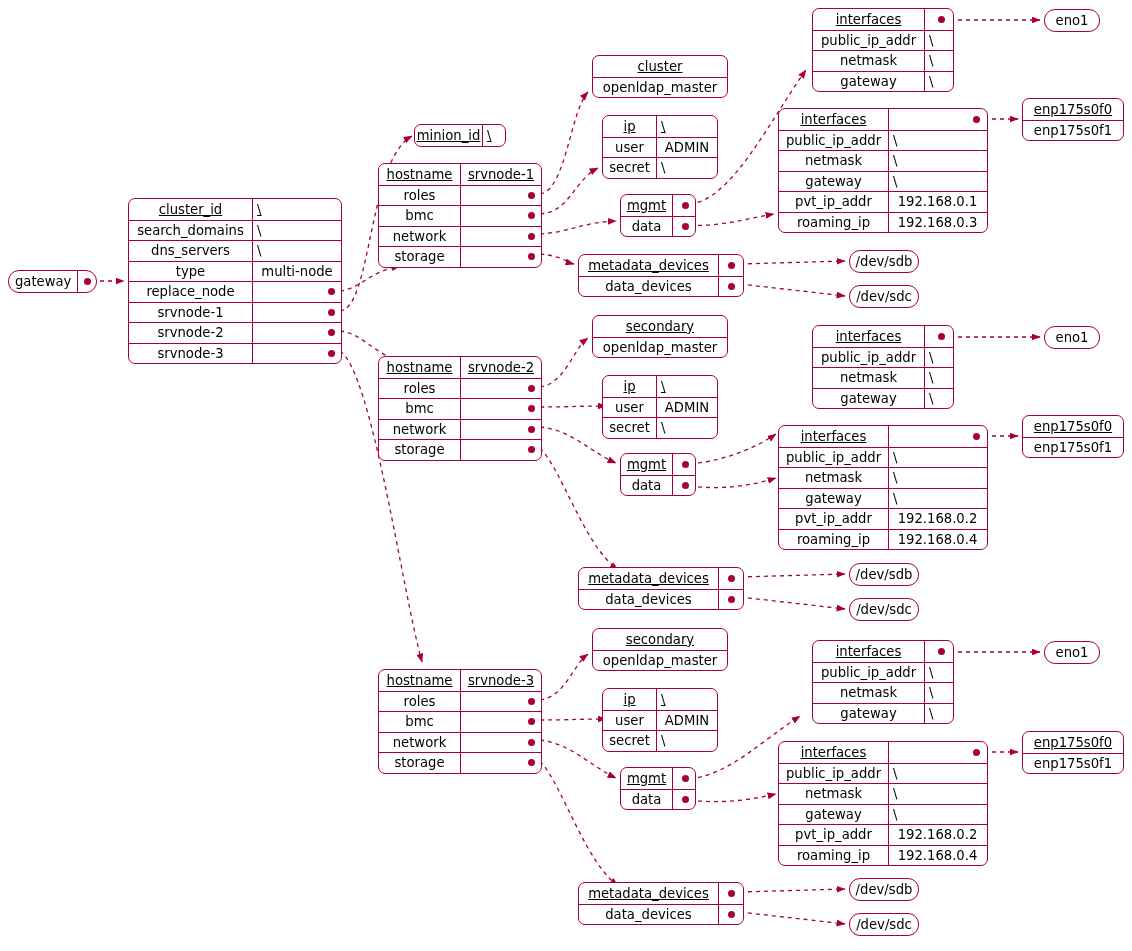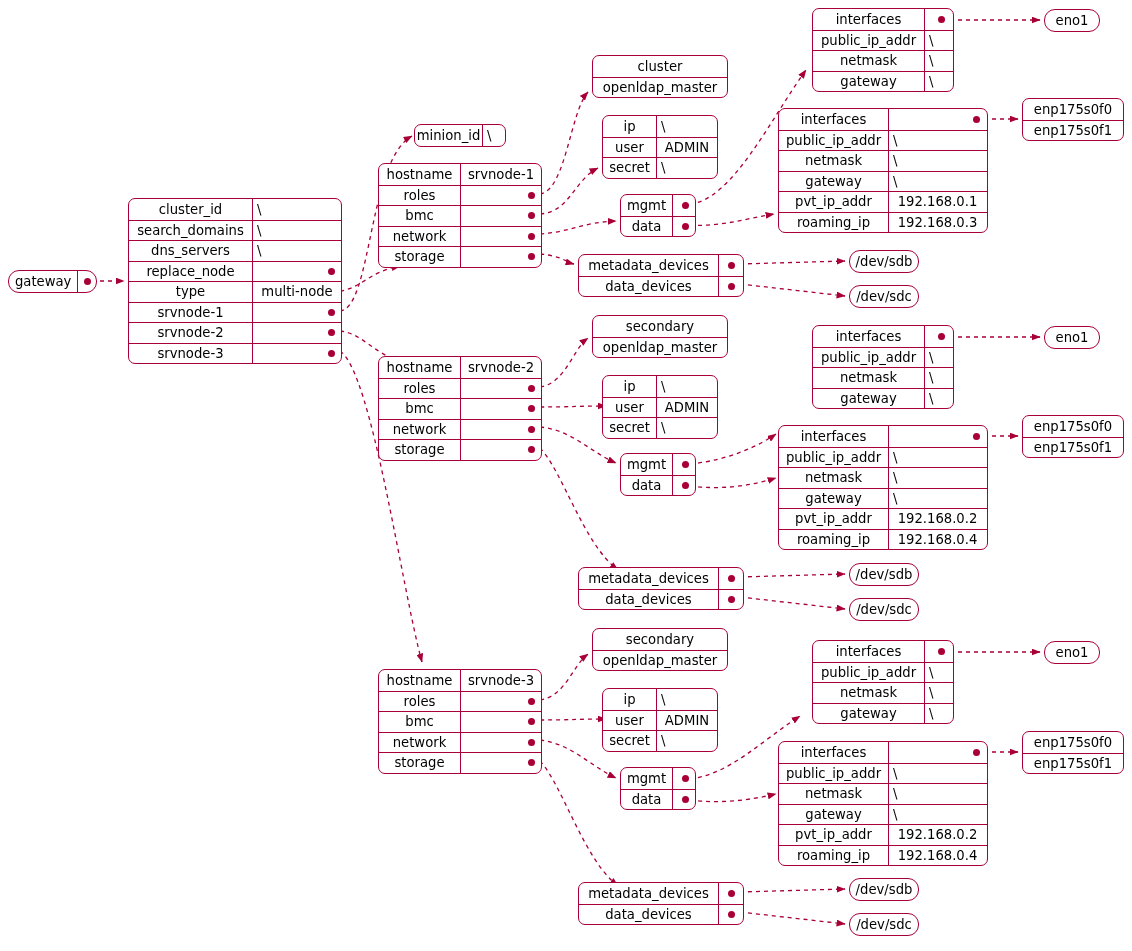--- a/index.html
+++ b/index.html
@@ -28,21 +28,21 @@
     box-sizing: border-box;
     overflow: hidden;
     z-index: 2;
   }
   .row {
     display: flex;
     box-sizing: border-box;
     height: 20.5px;
     border-top: 1.1px solid #A80036;
   }
-  .row:first-child { border-top: none; }
+  .row:first-child { border-top: none; text-decoration: underline; }
   .cell {
     box-sizing: border-box;
     font-size: 13.2px;
     line-height: 19px;
     color: #000000;
     padding: 0 4px;
     white-space: nowrap;
     overflow: hidden;
     display: flex;
     align-items: center;
@@ -177,30 +177,30 @@
       </div>
     <div class="row">
         <div class="cell key" style="width:124px">search_domains</div>
         <div class="cell val" style="width:88px">\</div>
       </div>
     <div class="row">
         <div class="cell key" style="width:124px">dns_servers</div>
         <div class="cell val" style="width:88px">\</div>
       </div>
     <div class="row">
+        <div class="cell key" style="width:124px">type</div>
+        <div class="cell val center" style="width:88px">multi-node</div>
+      </div>
+    <div class="row">
         <div class="cell key" style="width:124px">replace_node</div>
         <div class="cell val dotcell" style="width:88px">
           <i class="dot"></i>
         </div>
       </div>
     <div class="row">
-        <div class="cell key" style="width:124px">type</div>
-        <div class="cell val center" style="width:88px">multi-node</div>
-      </div>
-    <div class="row">
         <div class="cell key" style="width:124px">srvnode-1</div>
         <div class="cell val dotcell" style="width:88px">
           <i class="dot"></i>
         </div>
       </div>
     <div class="row">
         <div class="cell key" style="width:124px">srvnode-2</div>
         <div class="cell val dotcell" style="width:88px">
           <i class="dot"></i>
         </div>

